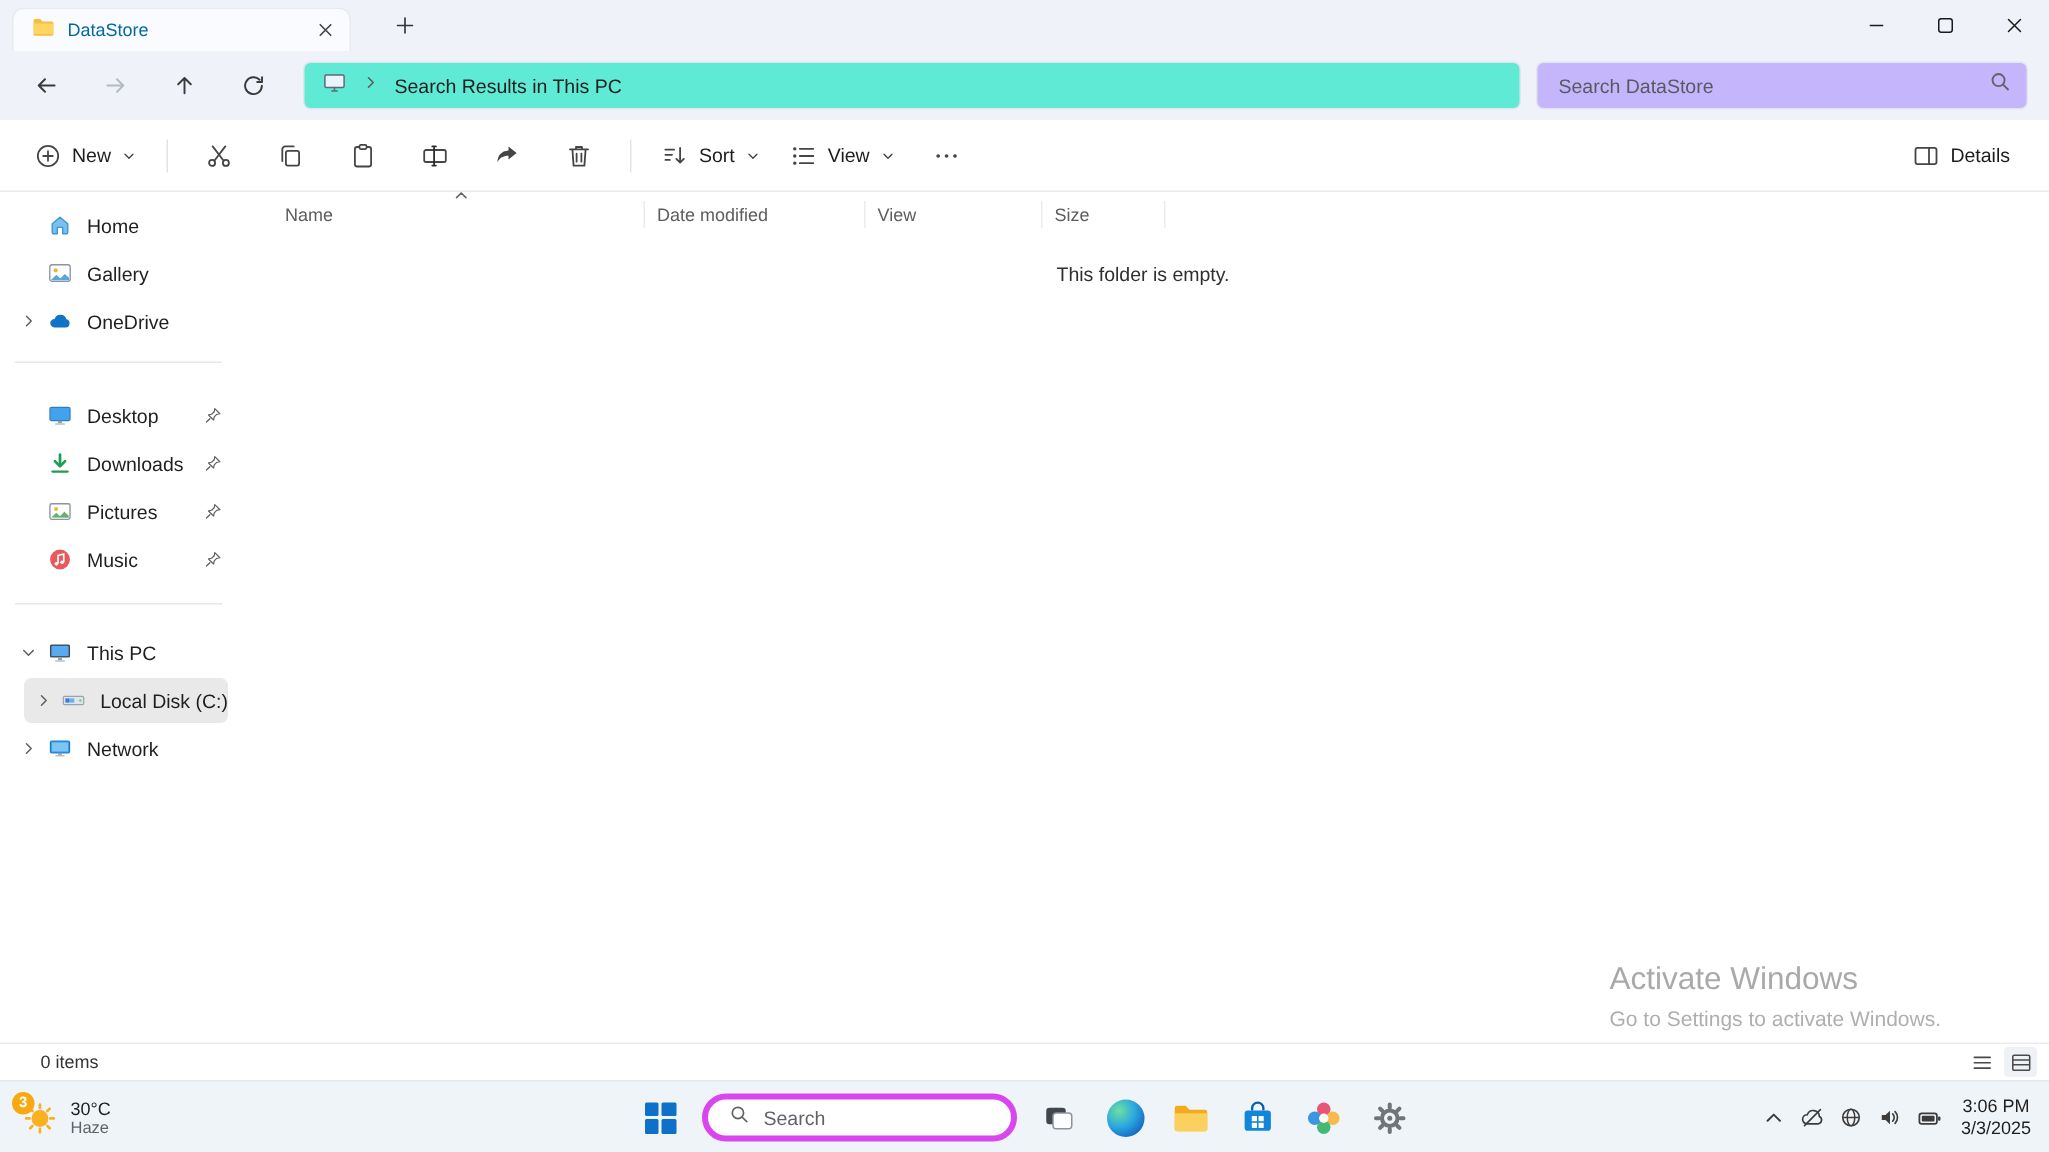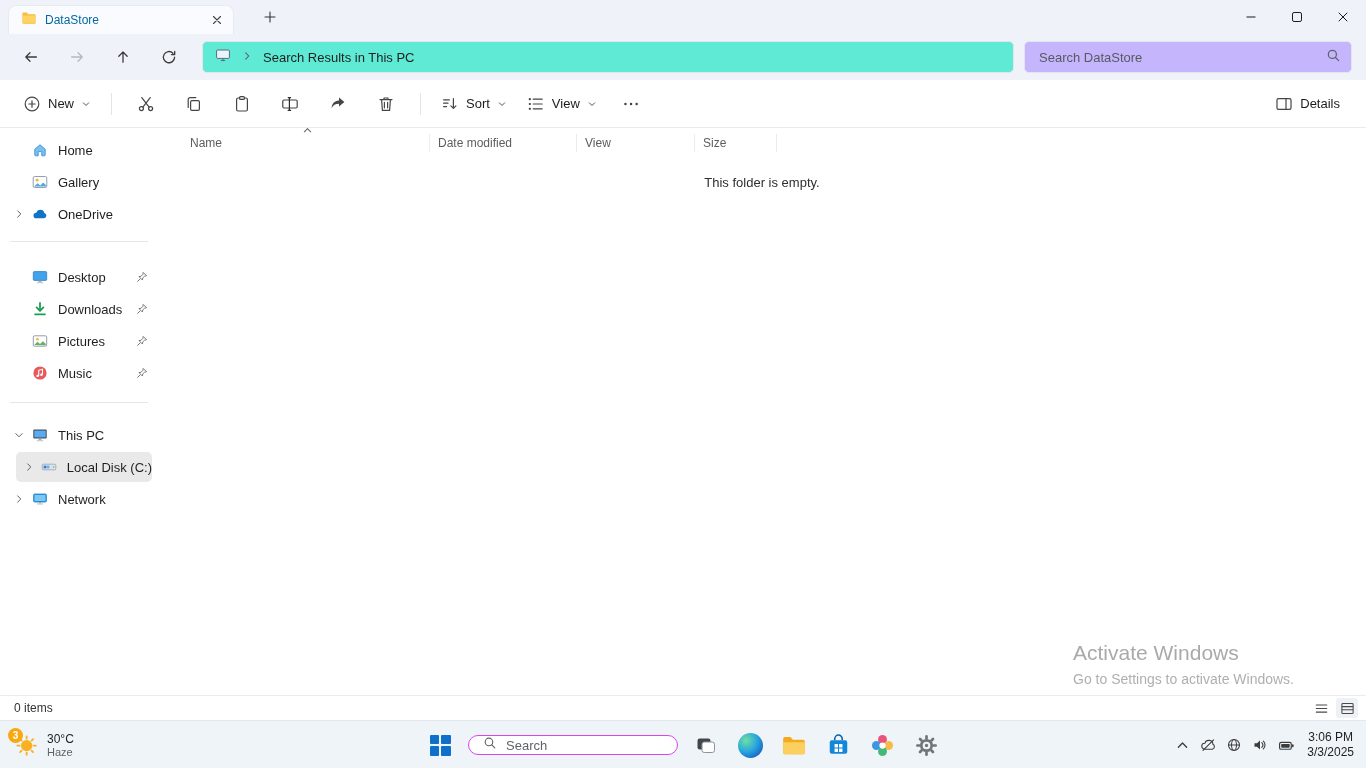--- a/index.html
+++ b/index.html
@@ -68,38 +68,38 @@
   .sortcaret { position:absolute; left:144px; top:-5px; }
   .emptymsg { margin-top:19px; text-align:center; font-size:13px; color:#2f2f2f; }
 
   
   .watermark { position:absolute; left:1073px; top:641px; color:#9b9b9b; }
   .watermark .wm1 { font-size:21px; opacity:.85; }
   .watermark .wm2 { font-size:14px; margin-top:6px; opacity:.8; }
 
   
   .statusbar { position:absolute; left:0; bottom:0; width:1366px; height:25px; background:#fff; border-top:1px solid #ececec;
-    display:flex; align-items:center; padding-left:14px; font-size:12px; color:#333; }
+    display:flex; align-items:center; padding-left:27px; font-size:12px; color:#333; }
   .sb-right { margin-left:auto; display:flex; gap:4px; padding-right:8px; }
   .sb-toggle { width:22px; height:20px; display:flex; align-items:center; justify-content:center; border-radius:3px; }
   .sb-toggle.active { background:#eef1f5; }
 
   
   .taskbar { position:absolute; left:0; bottom:0; width:1366px; height:48px; background:#eff4f9; border-top:1px solid #e3e8ee; }
   .tb-weather { position:absolute; left:0; top:0; height:48px; display:flex; align-items:center; gap:7px; padding:0 12px 0 12px; }
   .w-icon-wrap { position:relative; width:28px; height:28px; }
   .w-badge { position:absolute; left:-4px; top:-3px; min-width:15px; height:15px; border-radius:8px; background:#f8a912;
     color:#fff; font-size:10px; font-weight:bold; display:flex; align-items:center; justify-content:center; padding:0 3px; }
   .w-temp { font-size:12px; color:#1f1f1f; }
   .w-cond { font-size:11px; color:#5f6368; }
   .tb-center { position:absolute; left:50%; top:0; transform:translateX(-50%); height:48px; display:flex; align-items:center; gap:4px; }
   .tb-app { width:40px; height:40px; display:flex; align-items:center; justify-content:center; border-radius:5px; }
   .winlogo { width:21px; height:21px; display:grid; grid-template-columns:1fr 1fr; grid-template-rows:1fr 1fr; gap:2px; }
   .winlogo div { background:#0e70c9; border-radius:1px; }
-  .tb-search { width:210px; height:20px; background:#fff; border:1px solid #d946ef; border-radius:16px;
+  .tb-search { width:210px; height:32px; background:#fff; border:4px solid #d946ef; border-radius:16px;
     display:flex; align-items:center; gap:9px; padding:0 14px; margin:0 4px; }
   .tb-search span.lbl { font-size:13px; color:#5f6368; }
   .edge-circle { width:25px; height:25px; border-radius:50%;
     background:radial-gradient(circle at 32% 30%, #6ee0a0 0%, #2aa7e0 45%, #1661c0 82%); }
   .tb-tray { position:absolute; right:0; top:0; height:48px; display:flex; align-items:center; padding-right:12px; }
   .trayic { width:26px; height:32px; display:flex; align-items:center; justify-content:center; border-radius:4px; }
   .tb-clock { margin-left:8px; text-align:center; font-size:12px; color:#1f1f1f; line-height:15px; }
 </style>
 </head>
 <body>

